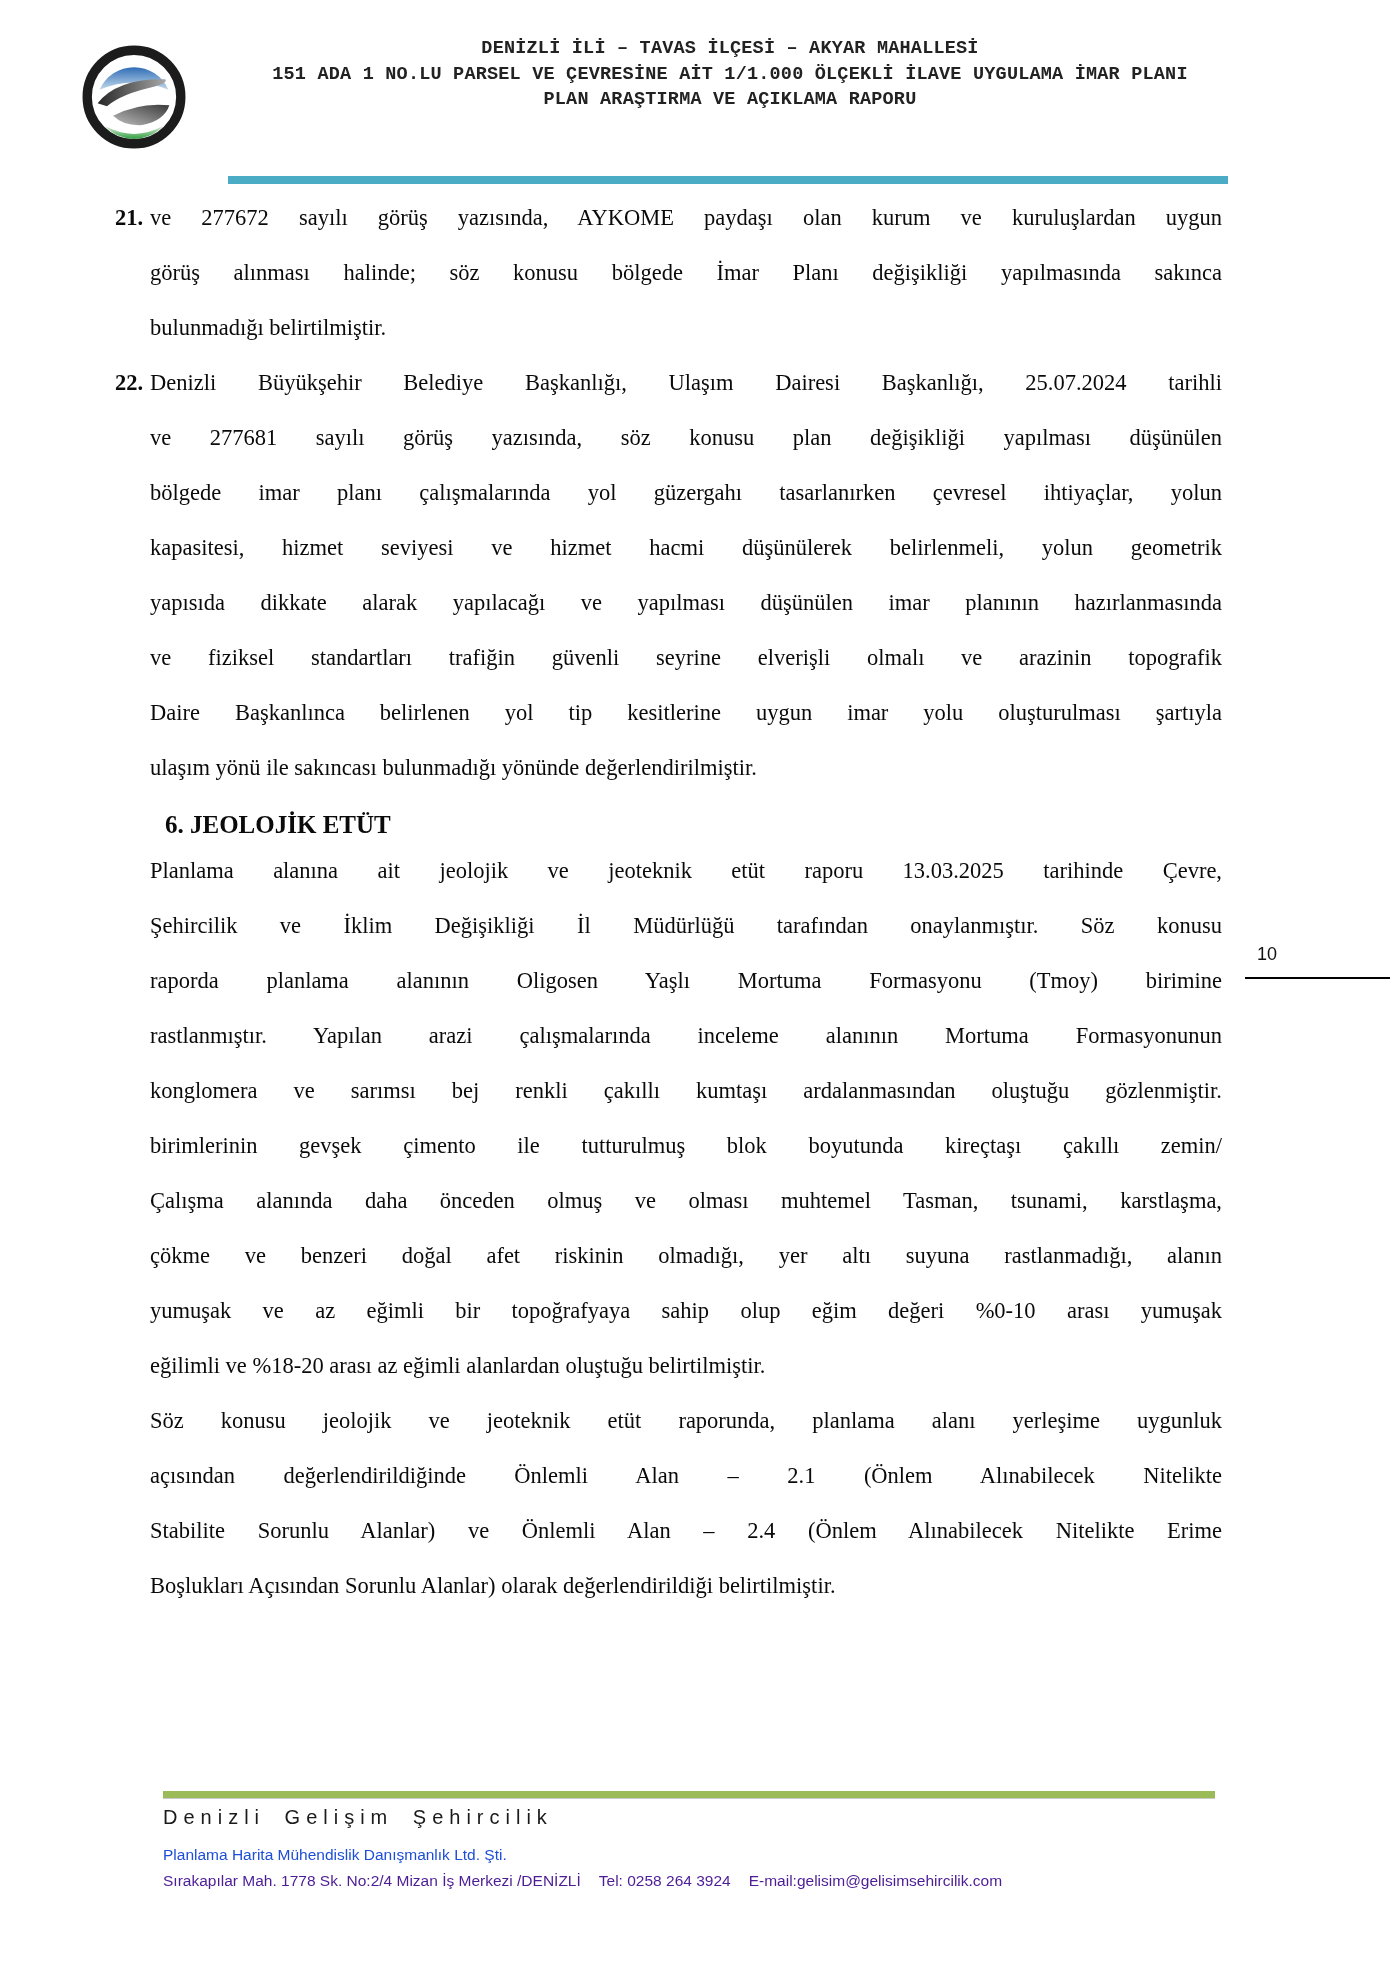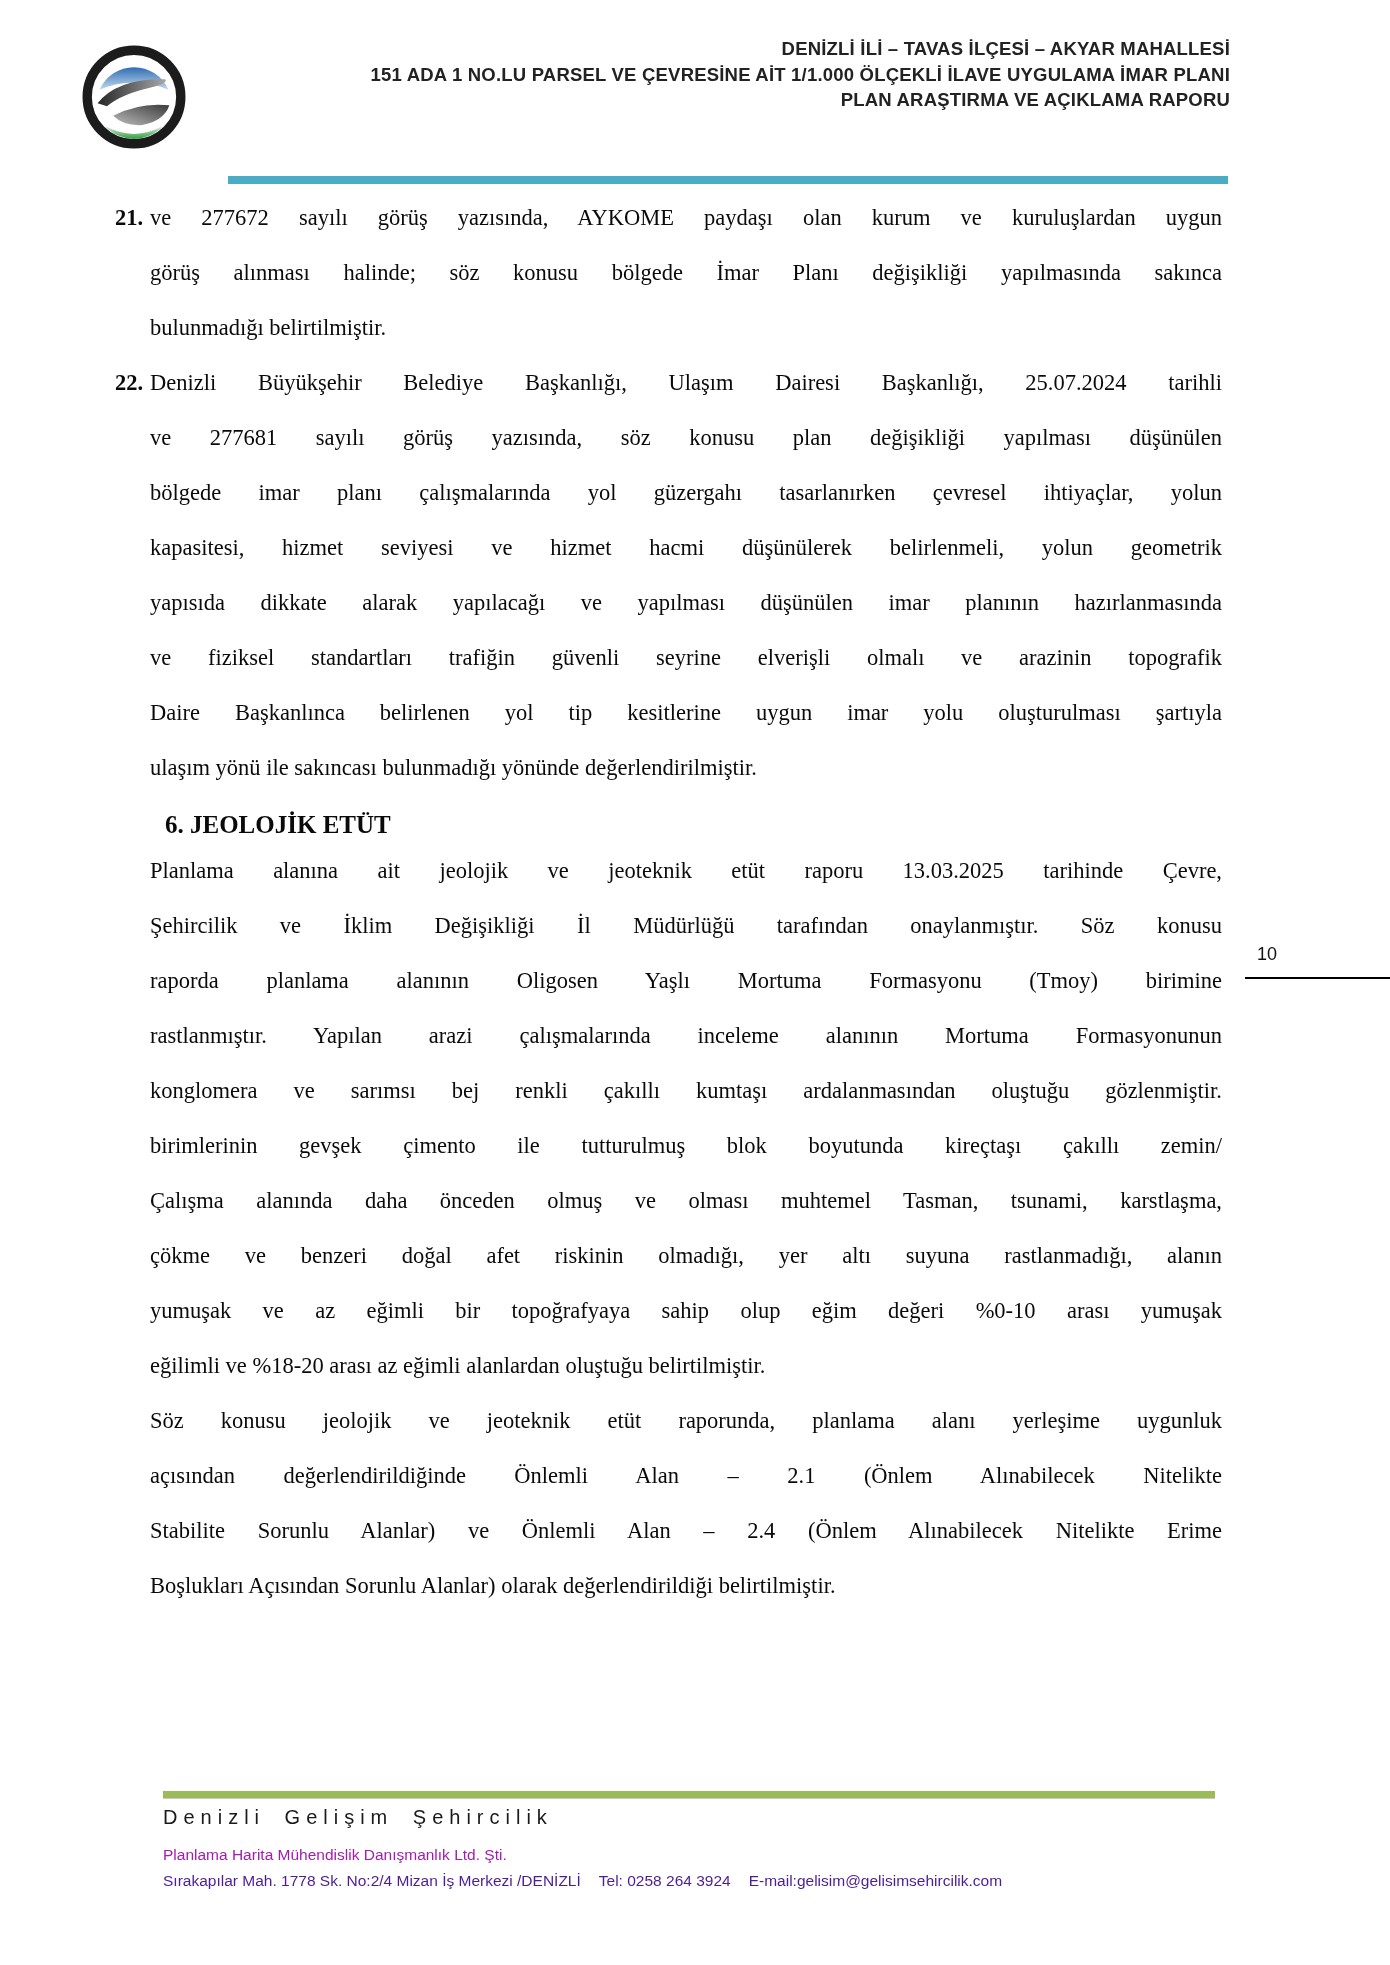--- a/index.html
+++ b/index.html
@@ -1,22 +1,22 @@
 <!DOCTYPE html>
 <html><head>
 <meta charset="utf-8">
 <style>
   html,body{margin:0;padding:0;background:#fff;}
   .page{position:relative;width:1390px;height:1965px;background:#fff;overflow:hidden;
         font-family:"Liberation Serif",serif;color:#0a0a0a;}
 
   
   .logo{position:absolute;left:82px;top:42px;width:104px;height:110px;}
-  .header-text{position:absolute;left:230px;top:36px;width:1000px;text-align:right;
-               font-family:Liberation Sans, sans-serif;font-weight:700;color:#222;
+  .header-text{position:absolute;left:230px;top:36px;width:1000px;text-align:center;
+               font-family:Liberation Mono, monospace;font-weight:700;color:#222;
                font-size:18.5px;line-height:25.5px;letter-spacing:.2px;}
   .header-rule{position:absolute;left:228px;top:176px;width:1000px;height:8px;background:#4BACC6;}
 
   
   .content{position:absolute;left:150px;top:190px;width:1072px;
            font-size:22.5px;line-height:55px;}
   .tline{text-align:justify;text-align-last:justify;-moz-text-align-last:justify;
          white-space:normal;height:55px;overflow:hidden;}
   .tline-last{text-align-last:left;-moz-text-align-last:left;}
   .list-item{position:relative;}
@@ -29,21 +29,21 @@
                    font-size:18px;color:#111;}
   .page-number-box span{display:inline-block;padding-left:12px;padding-top:6px;}
 
   
   .footer-rule{position:absolute;left:163px;top:1791px;width:1052px;height:7px;
                background:#9BBB59;border-bottom:1px solid #c9c9c9;}
   .footer-company{position:absolute;left:163px;top:1806px;width:1100px;
                   font-family:"Liberation Sans",sans-serif;font-weight:400;color:#1a1a1a;
                   font-size:20px;letter-spacing:6px;word-spacing:8px;}
   .footer-sub{position:absolute;left:163px;top:1846px;width:1150px;
-              font-family:"Liberation Sans",sans-serif;font-size:15.5px;color:#a21caf;}
+              font-family:"Liberation Sans",sans-serif;font-size:15.5px;color:#1d4ed8;}
   .footer-addr{position:absolute;left:163px;top:1872px;width:1220px;
                font-family:"Liberation Sans",sans-serif;font-size:15.5px;color:#4c1d95;}
   .footer-addr span{margin-right:18px;}
 </style>
 </head>
 <body>
 
 <div class="page">
 
   <div class="logo">

